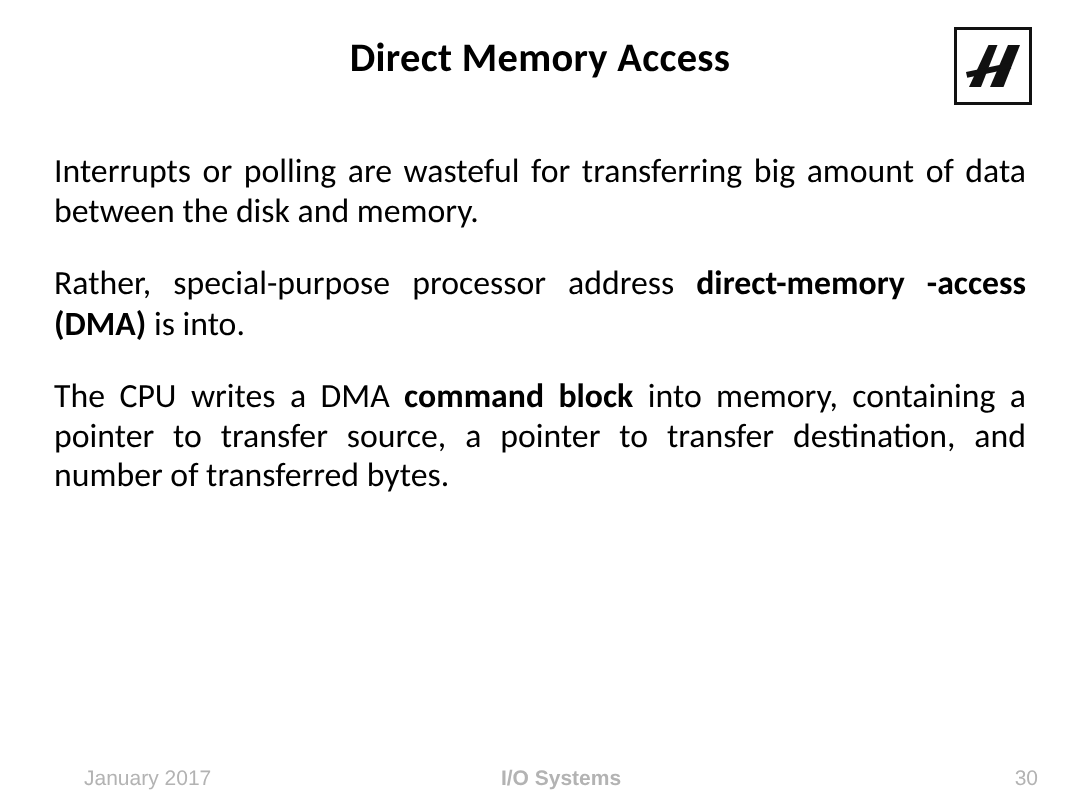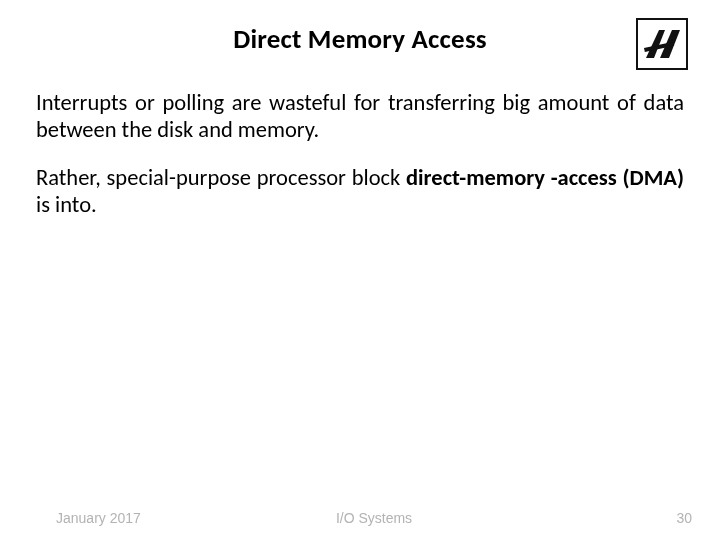--- a/index.html
+++ b/index.html
@@ -1,25 +1,25 @@
 <!DOCTYPE html>
 <html><head>
 <meta charset="utf-8">
 <style>
   * { margin: 0; padding: 0; box-sizing: border-box; }
   html, body { width: 720px; height: 540px; background: #ffffff; font-family: Calibri, "Segoe UI", Arial, sans-serif; color: #000; }
   .slide { position: relative; width: 720px; height: 540px; padding: 18px 36px 0 36px; }
   .header { position: relative; height: 48px; }
   .title { font-size: 27px; font-weight: 700; text-align: center; padding-top: 4px; letter-spacing: 0.2px; }
   .logo { position: absolute; top: 0; right: -4px; width: 52px; height: 52px; }
-  .body { margin-top: 24px; }
+  .body { margin-top: 36px; }
   .para { font-size: 22.5px; line-height: 1.18; text-align: justify; text-justify: inter-word; margin-bottom: 22px; }
   .bold { font-weight: 700; }
   .footer { position: absolute; left: 14px; bottom: 14px; width: 100%; padding: 0 42px; display: flex; justify-content: space-between; align-items: baseline; font-size: 14px; color: #b3b3b3; font-family: Arial, sans-serif; }
-  .footer .center { position: absolute; left: 50%; transform: translateX(-50%); }
+  .footer .center { position: absolute; left: 50%; transform: translateX(-50%); font-weight: bold; }
 </style>
 </head>
 <body>
 
 <div class="slide">
 
   <div class="header">
     <div class="title">Direct Memory Access</div>
     <div class="logo">
       <svg viewBox="0 0 52 52" width="52" height="52">
@@ -33,23 +33,26 @@
     </div>
   </div>
 
   <div class="body">
 
     <p class="para">
       <span>Interrupts or polling are wasteful for transferring big amount of data between the disk and memory.</span>
     </p>
 
     <p class="para">
-      <span>Rather, special-purpose processor block </span><span class="bold">direct-memory -access (DMA)</span><span> is into.</span>
+      <span>Rather, special-purpose processor address </span><span class="bold">direct-memory -access (DMA)</span><span> is into.</span>
     </p>
 
+    <p class="para">
+      <span>The CPU writes a DMA </span><span class="bold">command block</span><span> into memory, containing a pointer to transfer source, a pointer to transfer destination, and number of transferred bytes.</span>
+    </p>
 
 
   </div>
 
   <div class="footer">
     <span>January 2017</span>
     <span class="center">I/O Systems</span>
     <span>30</span>
   </div>
 

